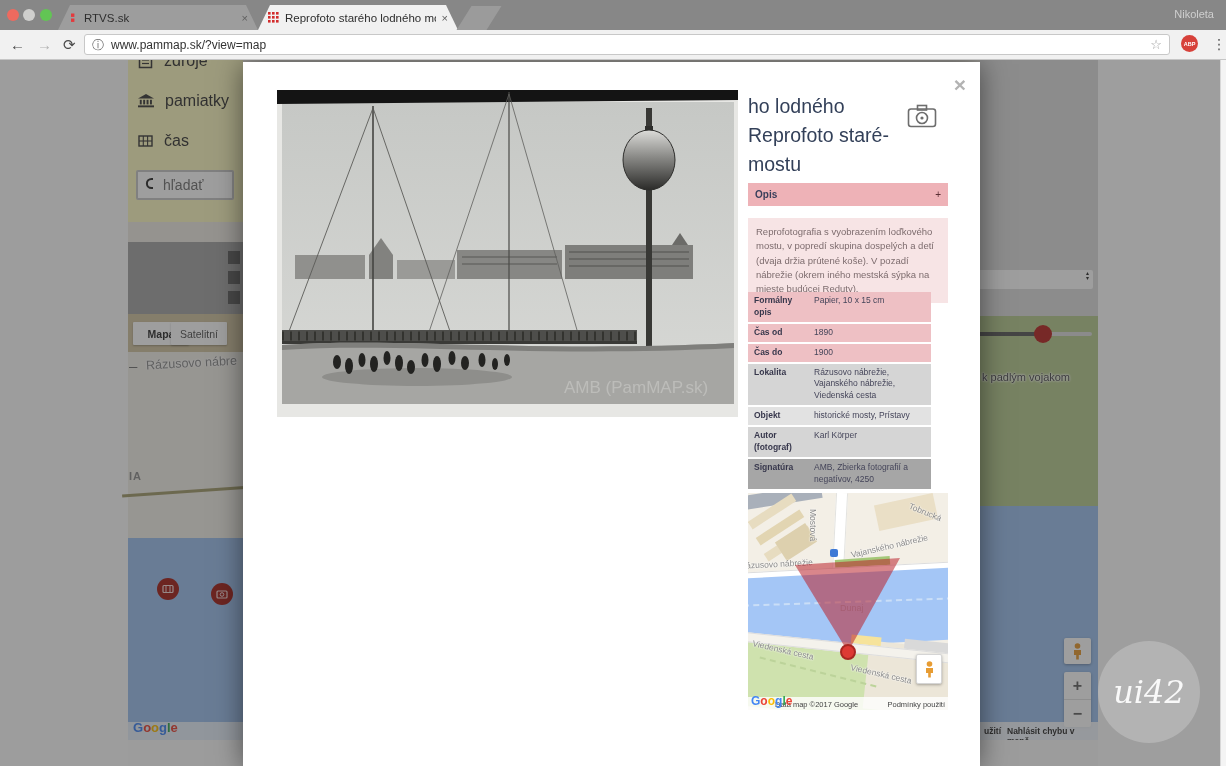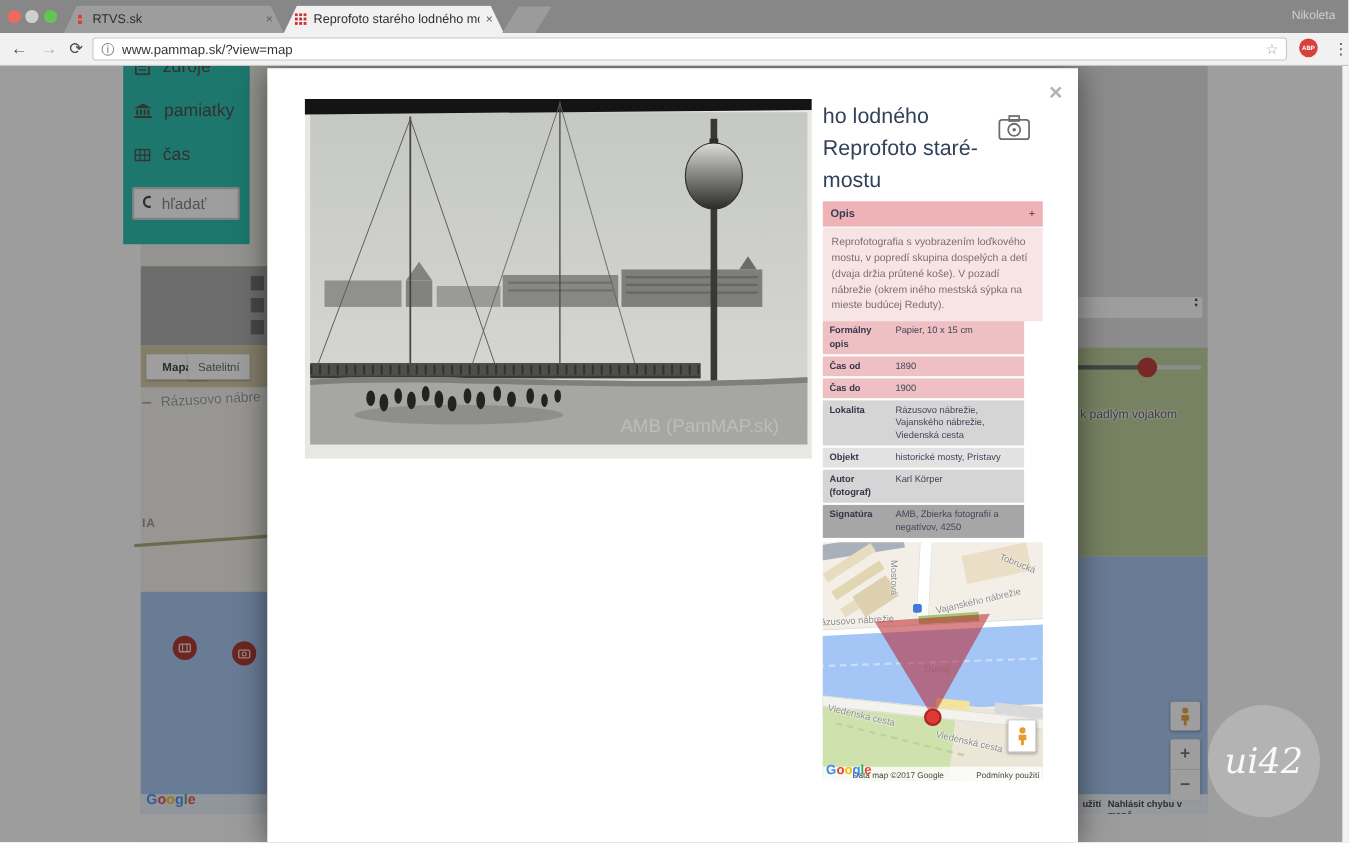--- a/index.html
+++ b/index.html
@@ -40,21 +40,21 @@
     border-left:1px solid #d8d8d8;z-index:60;}
   
   .modal{position:absolute;left:243px;top:2px;width:737px;height:704px;background:#fff;z-index:100;
     box-shadow:0 2px 26px rgba(0,0,0,.5);}
   .mclose{position:absolute;right:14px;top:12px;font-size:21px;color:#b3b3b3;font-weight:bold;line-height:1;}
   .title{position:absolute;left:505px;top:30px;width:180px;font-size:19.5px;line-height:29px;color:#334059;}
   .opis-h{position:absolute;left:505px;top:121px;width:200px;height:23px;background:#eeb2b7;box-sizing:border-box;
     display:flex;align-items:center;padding:0 7px;}
   .opis-h .hl{font-size:10px;font-weight:bold;color:#393f5b;flex:1;}
   .opis-h .tg{font-size:10px;color:#5b2f34;}
-  .opis-b{position:absolute;left:505px;top:145px;width:200px;box-sizing:border-box;background:#f7e4e5;
+  .opis-b{position:absolute;left:505px;top:156px;width:200px;box-sizing:border-box;background:#f7e4e5;
     padding:7px 8px;font-size:9.5px;line-height:1.5;color:#7d6c6e;}
   .rows{position:absolute;left:505px;top:230px;width:183px;}
   .row{display:flex;padding:3px 6px;margin-bottom:2px;font-size:8.5px;line-height:1.4;box-sizing:border-box;}
   .row .l{flex:0 0 56px;font-weight:bold;color:#37374c;padding-right:4px;}
   .row .v{flex:1;color:#45455a;}
   .r-pink{background:#eec0c4;}
   .r-gray{background:#d5d5d5;}
   .r-graylight{background:#e2e2e2;}
   .r-graydark{background:#a6a6a6;}
   
@@ -178,21 +178,21 @@
       <div style="height:27px;display:flex;align-items:center;justify-content:center;font-size:16px;font-weight:bold;color:#666;border-bottom:1px solid #e2e2e2;">+</div>
       <div style="height:27px;display:flex;align-items:center;justify-content:center;font-size:16px;font-weight:bold;color:#666;">−</div>
     </div>
 
     <div class="a" style="left:980px;top:662px;width:118px;height:18px;background:rgba(255,255,255,.85);font-weight:bold;">
       <span class="a" style="left:4px;top:4px;font-size:8.5px;color:#333;">užití</span>
       <span class="a" style="left:27px;top:4px;font-size:8.5px;color:#333;">Nahlásit chybu v mapě</span>
     </div>
     <div class="a" style="left:980px;top:680px;width:118px;height:26px;background:#fbfbfb;"></div>
 
-    <div class="a" style="left:112px;top:-10px;width:115px;height:172px;background:#14b8a6;">
+    <div class="a" style="left:128px;top:-10px;width:115px;height:172px;background:#fef9c3;">
       <div class="sbitem" style="top:2px;">
         <svg width="15" height="15">
             <rect x="1.5" y="1.5" width="12" height="12" fill="none" stroke="#3e3e3e" stroke-width="1.5"></rect>
             <line x1="4" y1="6" x2="11" y2="6" stroke="#3e3e3e" stroke-width="1.2"></line>
             <line x1="4" y1="9.5" x2="11" y2="9.5" stroke="#3e3e3e" stroke-width="1.2"></line>
           </svg>
         <span>zdroje</span>
       </div>
       <div class="sbitem" style="top:42px;text-align:right;">
         <svg width="16" height="14">

